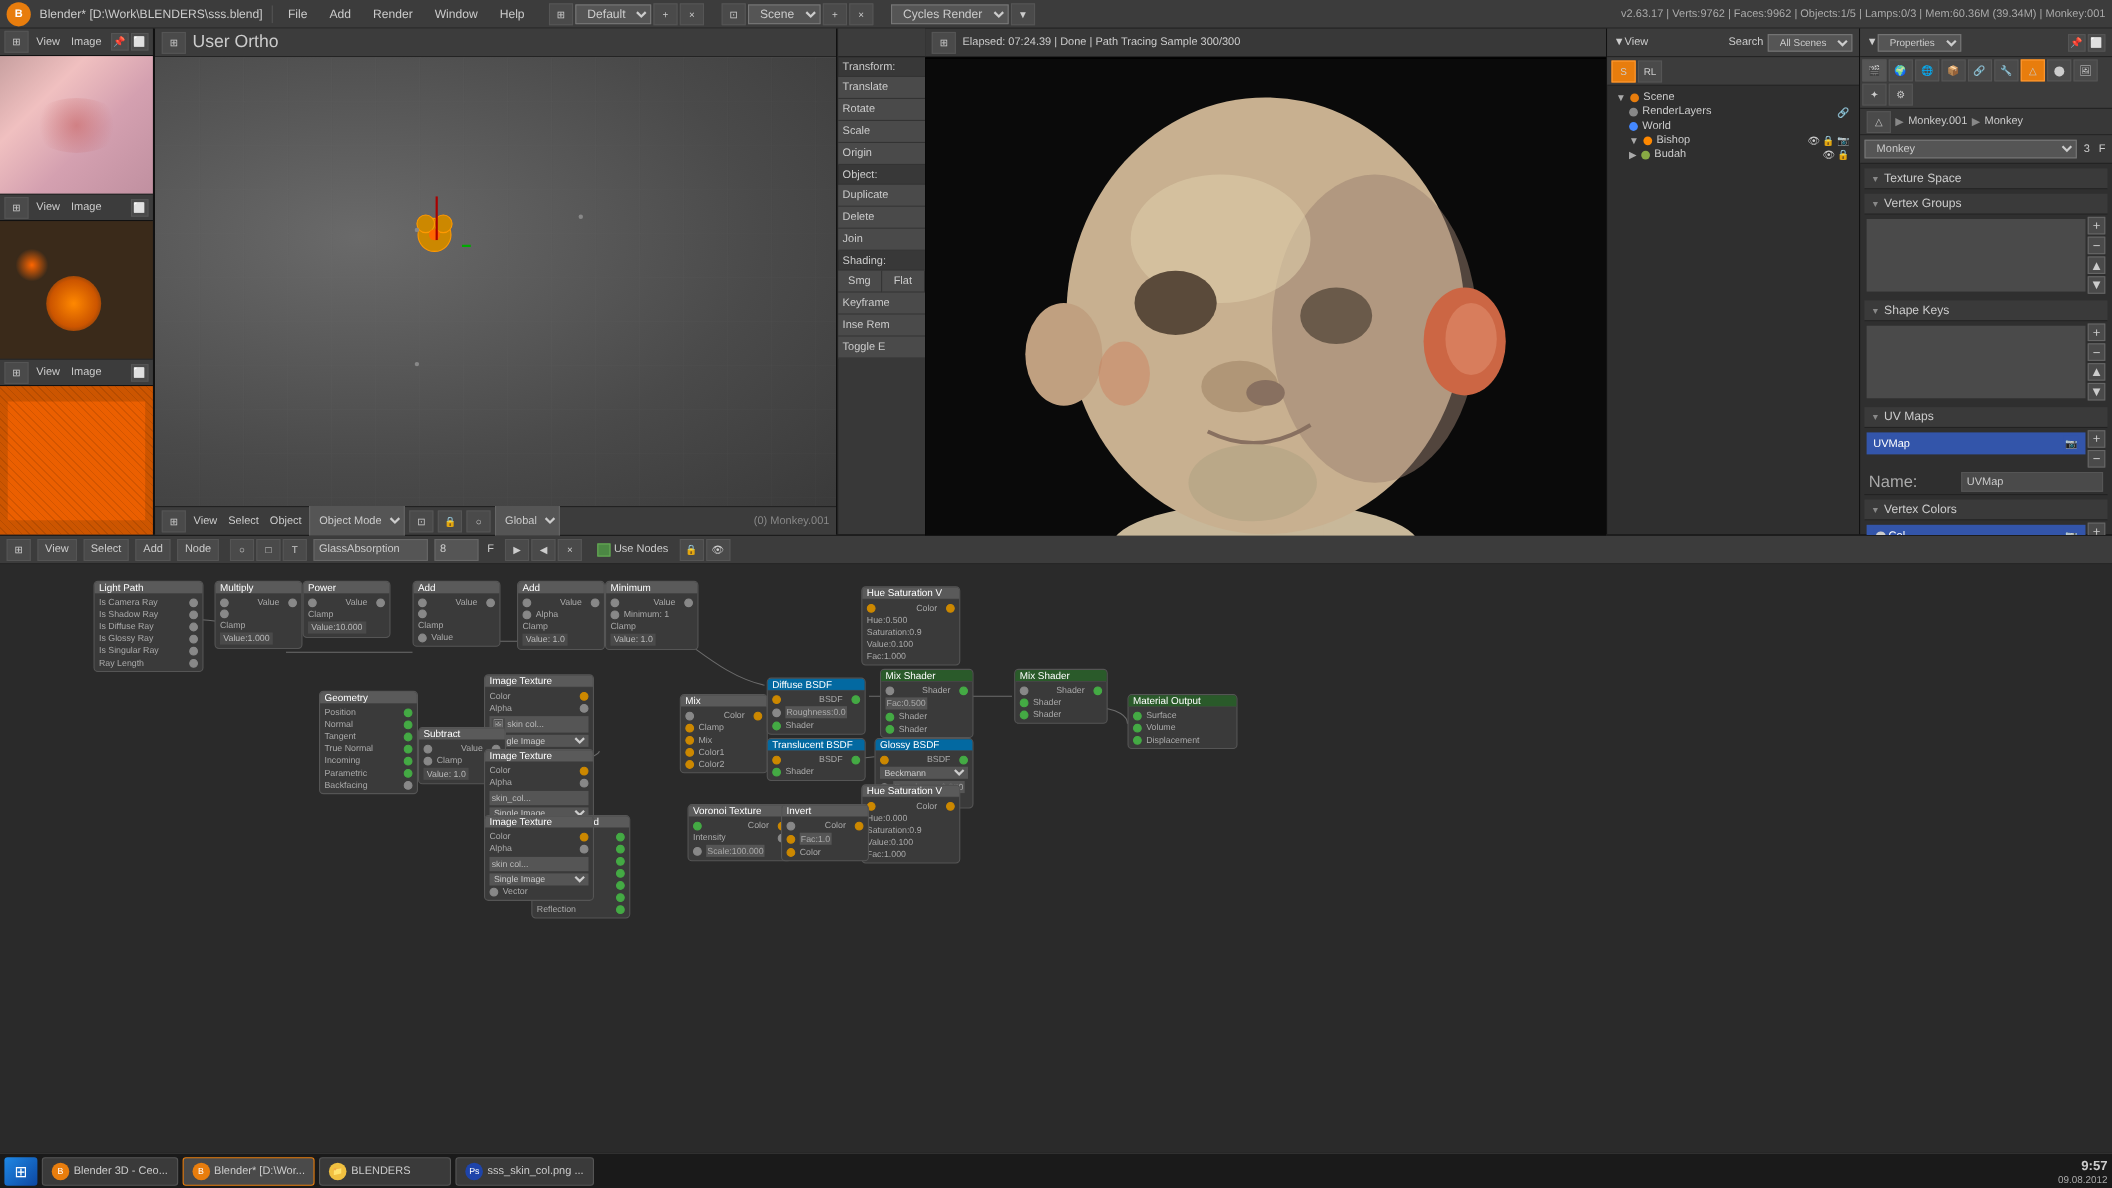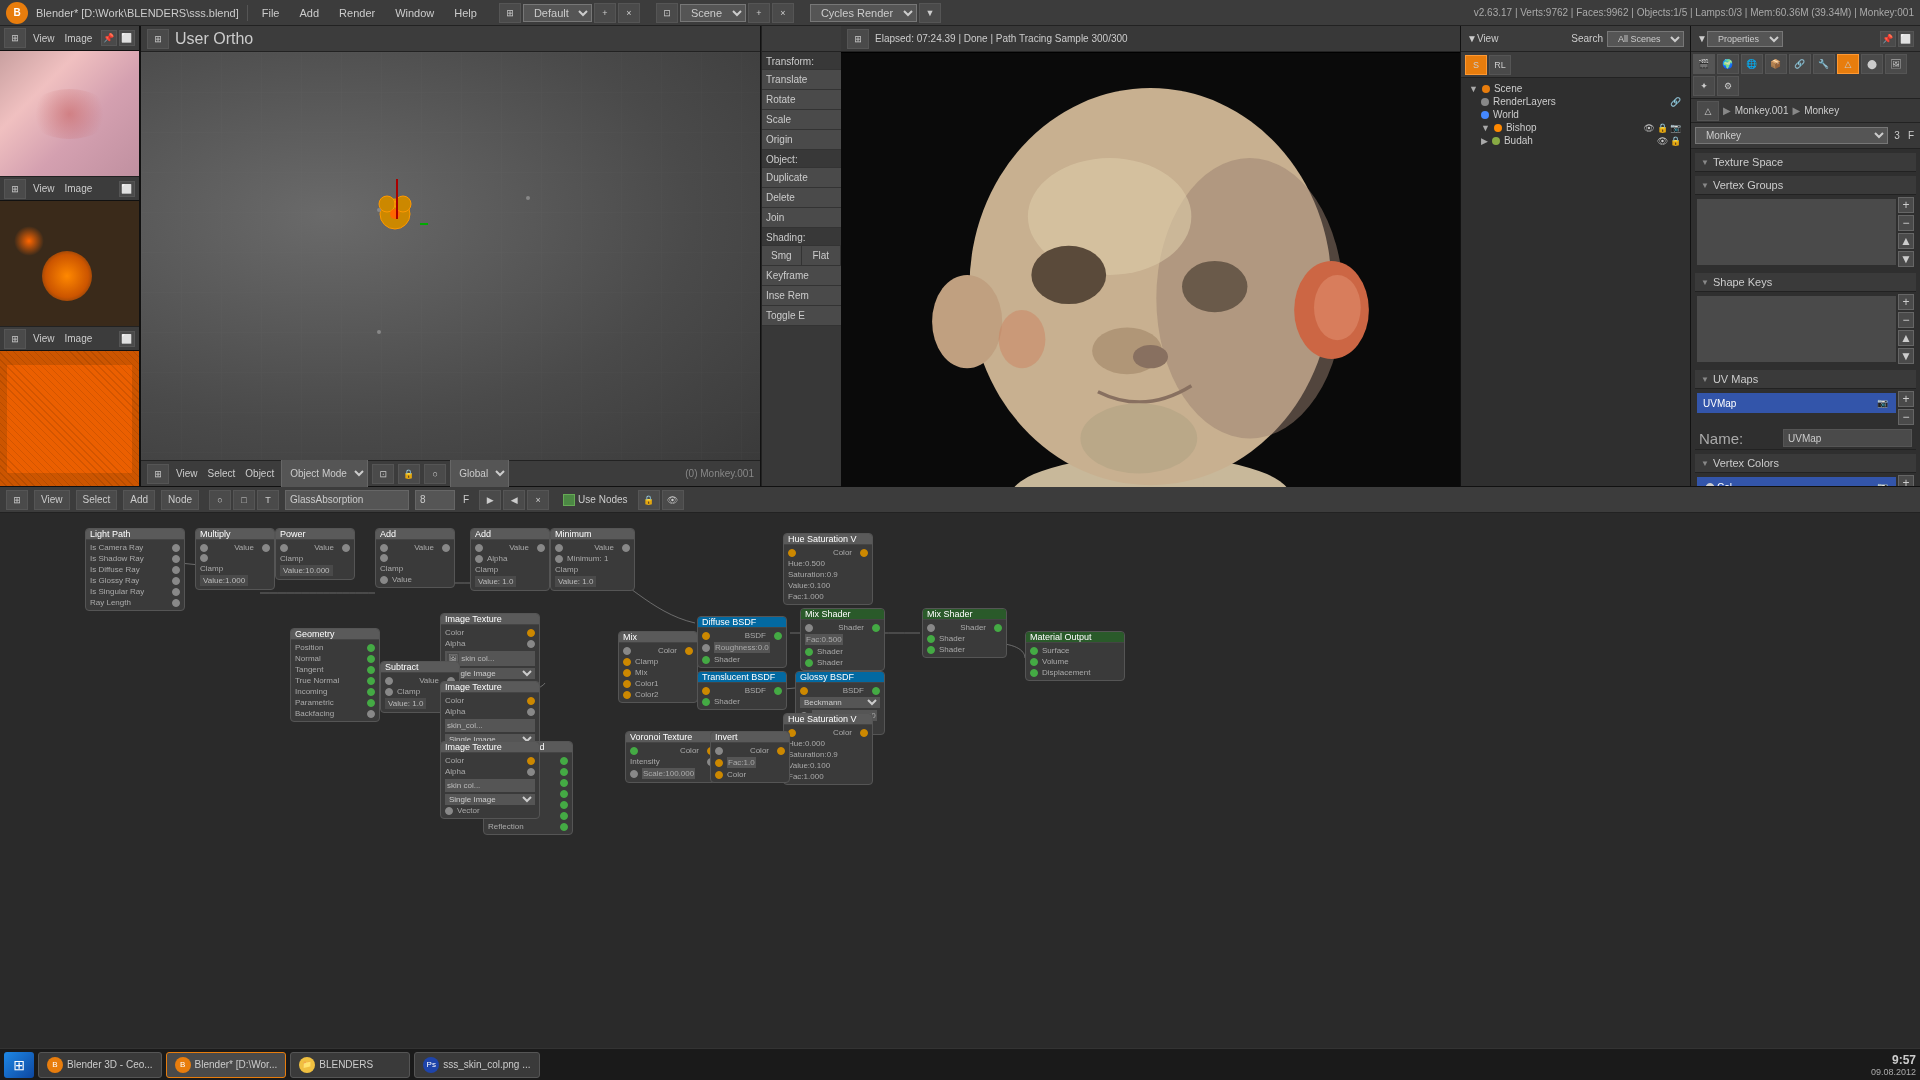--- a/index.html
+++ b/index.html
@@ -583,21 +583,21 @@
       height: 20px;
       display: flex;
       align-items: center;
     }
     .node-name-field {
       background: #555;
       border: 1px solid #666;
       color: #ccc;
       font-size: 10px;
       padding: 1px 4px;
-      width: 124px;
+      width: 104px;
       height: 20px;
     }
     .checkbox-inline {
       display: flex;
       align-items: center;
       gap: 3px;
       font-size: 10px;
       color: #ccc;
     }
     .cb {

